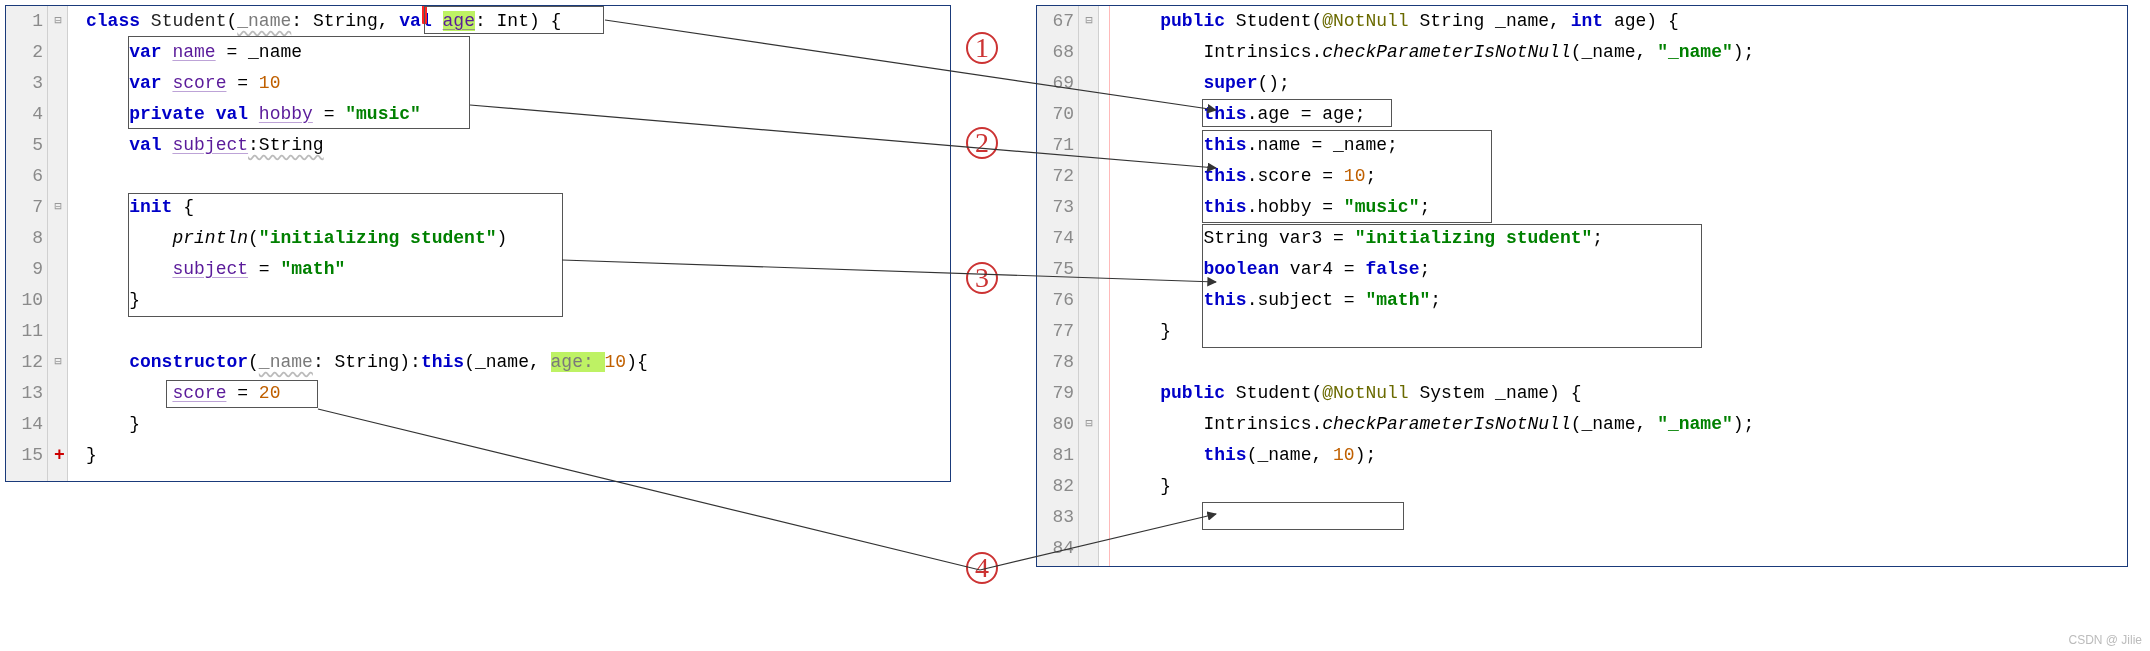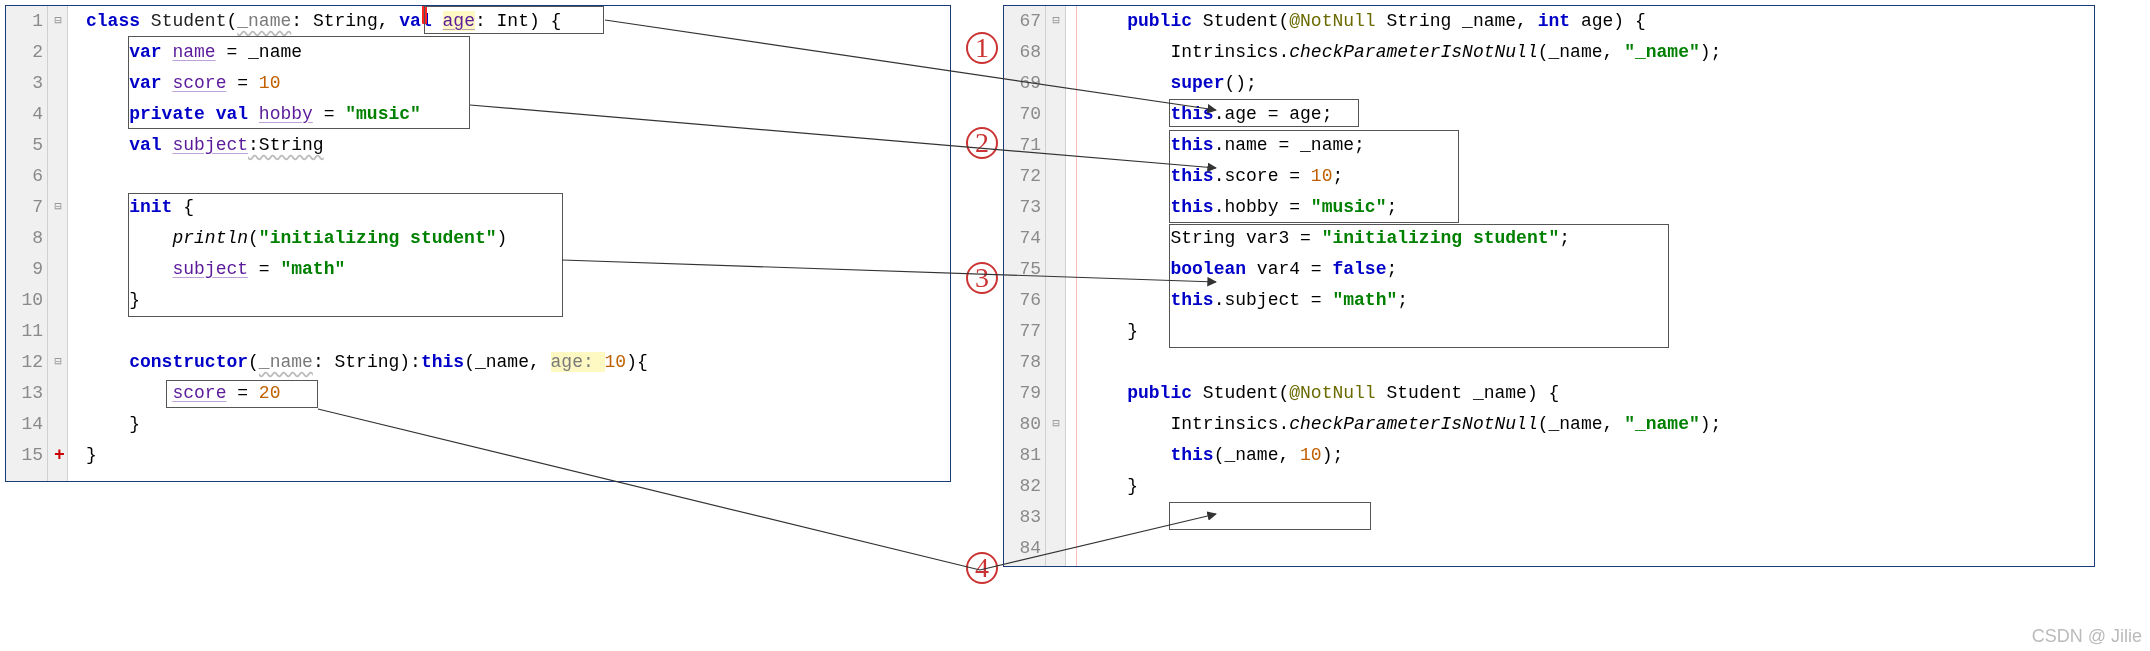--- a/index.html
+++ b/index.html
@@ -12,21 +12,21 @@
     width: 2150px;
     height: 651px;
   }
   .pane {
     position: absolute;
     border: 1px solid #1a3a7a;
     background: #ffffff;
     overflow: hidden;
   }
   .pane-left  { left: 5px;  top: 5px;  width: 946px; height: 477px; }
-  .pane-right { left: 1003px; top: 5px; width: 1092px; height: 562px; }
+  .pane-right { left: 1036px; top: 5px; width: 1092px; height: 562px; }
   .gutter {
     position: absolute;
     left: 0; top: 0; bottom: 0;
     width: 42px;
     background: #f0f0f0;
     border-right: 1px solid #d0d0d0;
     color: #8a8a8a;
     text-align: right;
     padding-right: 4px;
     line-height: 31px;
@@ -55,21 +55,21 @@
   .line { height: 31px; line-height: 31px; white-space: pre; }
   
   .kw  { color: #0000c8; font-weight: bold; }                       
   .id  { color: #222222; }
   .gray{ color: #7a7a7a; }
   .str { color: #008000; font-weight: bold; }
   .num { color: #c06000; }
   .pur2{ color: #5a1a9a; text-decoration: underline; text-decoration-color: rgba(90,26,154,.4); text-underline-offset:3px;}
   .wavy{ text-decoration: underline wavy rgba(120,120,120,.5); text-underline-offset:4px;}
   .ann { color: #6a6a00; margin-top: 16px; }
-  .bg  { background: #fef9c3; }
+  .bg  { background: #bef264; }
   .caret-err {
     position:absolute; width:5px; height:22px;
     background:#f22; border-radius:1px;
   }
   
   .box {
     position: absolute;
     border: 1px solid #555;
     pointer-events: none;
   }
@@ -82,21 +82,21 @@
   }
   .co { position:absolute; }
   .co span { display:inline-block; width:32px; height:32px; border:2px solid #c33; border-radius:50%; text-align:center; line-height:28px; }
   
   svg.arrows {
     position:absolute; left:0; top:0; width:2150px; height:651px;
     pointer-events:none;
   }
   .watermark {
     position:absolute; right:8px; bottom:4px;
-    color:#bbb; font-size:18px; font-family: Arial, sans-serif;
+    color:#bbb; font-size:12px; font-family: Arial, sans-serif;
   }
   .lnspan { display:block; }
 </style>
 </head>
 <body>
 
 <div class="pane pane-left">
   <div class="gutter" id="gutter-left">
       <span class="lnspan">1</span>
       <span class="lnspan">2</span>
@@ -177,21 +177,21 @@
     <div class="line">        <span class="kw">super</span><span>();</span></div>
     <div class="line">        <span class="kw">this</span><span>.age = age;</span></div>
     <div class="line">        <span class="kw">this</span><span>.name = _name;</span></div>
     <div class="line">        <span class="kw">this</span><span>.score = </span><span class="num">10</span><span>;</span></div>
     <div class="line">        <span class="kw">this</span><span>.hobby = </span><span class="str">"music"</span><span>;</span></div>
     <div class="line">        <span>String var3 = </span><span class="str">"initializing student"</span><span>;</span></div>
     <div class="line">        <span class="kw">boolean</span><span> var4 = </span><span class="kw">false</span><span>;</span></div>
     <div class="line">        <span class="kw">this</span><span>.subject = </span><span class="str">"math"</span><span>;</span></div>
     <div class="line">    <span>}</span></div>
     <div class="line"></div>
-    <div class="line">    <span class="kw">public</span><span> Student(</span><span class="ann">@NotNull</span><span> Student _name) {</span></div>
+    <div class="line">    <span class="kw">public</span><span> Student(</span><span class="ann">@NotNull</span><span> System _name) {</span></div>
     <div class="line">        <span>Intrinsics.</span><span style="font-style:italic">checkParameterIsNotNull</span><span>(_name, </span><span class="str">"_name"</span><span>);</span></div>
     <div class="line">        <span class="kw">this</span><span>(_name, </span><span class="num">10</span><span>);</span></div>
     <div class="line">    <span>}</span></div>
   </div>
 
   <div class="box" style="left:165px; top:93px;  width:190px; height:28px"></div>
   <div class="box" style="left:165px; top:124px; width:290px; height:93px"></div>
   <div class="box" style="left:165px; top:218px; width:500px; height:124px"></div>
   <div class="box" style="left:165px; top:496px; width:202px; height:28px"></div>
 </div>

